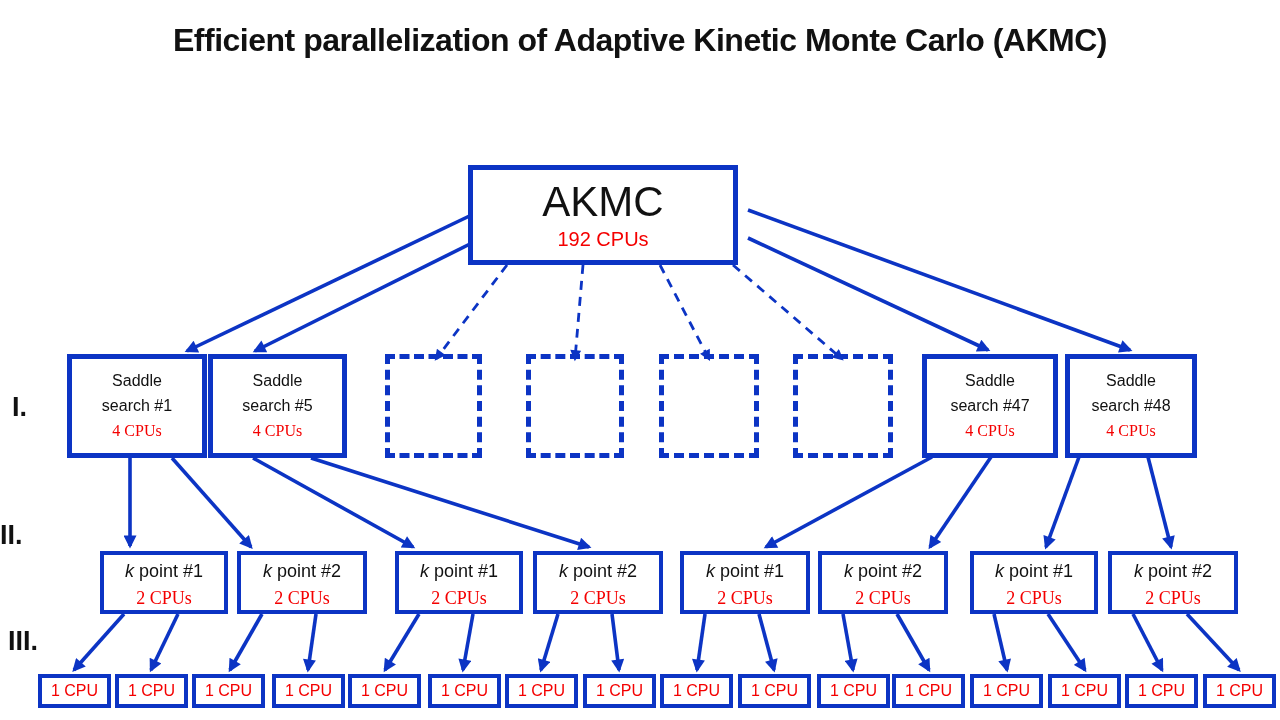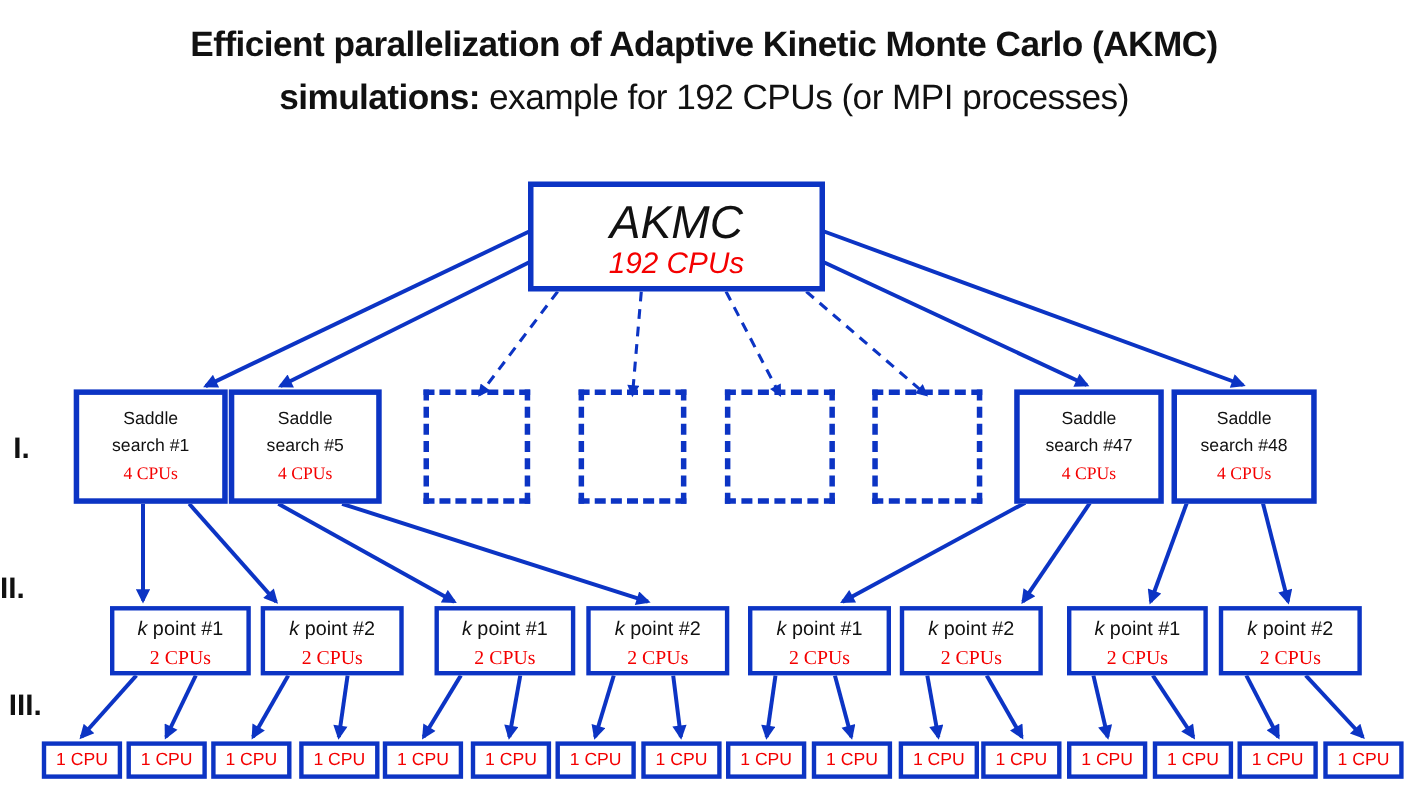--- a/index.html
+++ b/index.html
@@ -13,38 +13,37 @@
     position:absolute;top:16px;left:0;width:1280px;text-align:center;
     color:var(--ink);font-size:32px;line-height:48px;letter-spacing:-0.5px;
   }
   #title-line1{font-weight:bold;}
   #title-line2 .t-bold{font-weight:bold;}
   #title-line2 .t-reg{font-weight:normal;}
   #arrow-layer{position:absolute;top:0;left:0;width:1280px;height:720px;pointer-events:none;}
   .box{position:absolute;box-sizing:border-box;background:#ffffff;text-align:center;color:var(--ink);}
   .root-box{border:5px solid var(--blue);}
   .root-label{font-size:42px;line-height:52px;margin-top:6px;letter-spacing:0;}
-  .root-cpus{font-size:27px;line-height:26px;color:var(--red);margin-top:-2px;}
+  .root-cpus{font-size:20px;line-height:26px;color:var(--red);margin-top:-2px;}
   .l1-solid{border:5px solid var(--blue);font-size:16px;line-height:25px;padding-top:9px;}
   .l1-dashed{border:5px dashed var(--blue);background:transparent;}
   .cpus-red{color:var(--red);font-family:Liberation Serif, serif;}
   .l2-box{border:4px solid var(--blue);font-size:18px;line-height:27px;padding-top:3px;}
   .l2-box .klabel i{font-style:italic;}
   .l3-box{border:4px solid var(--blue);font-size:16px;color:var(--red);
           display:flex;align-items:center;justify-content:center;}
   .numeral{position:absolute;font-weight:bold;color:var(--ink);font-size:27px;line-height:27px;}
 </style>
 </head>
 <body style="--blue: #0c34c4; --red: #f40000; --ink: #111111;">
 
 <div id="stage">
 
   <div id="title-block">
     <div id="title-line1">Efficient parallelization of Adaptive Kinetic Monte Carlo (AKMC)</div>
-    <div id="title-line2"><span class="t-bold">simulations:</span><span class="t-reg"> example for 192 CPUs (or MPI processes)</span></div>
   </div>
 
   <svg id="arrow-layer" width="1280" height="720" viewBox="0 0 1280 720" xmlns="http://www.w3.org/2000/svg">
     <defs>
       <marker id="ah" viewBox="0 0 10 10" refX="8" refY="5" markerWidth="15" markerHeight="13" orient="auto" markerUnits="userSpaceOnUse">
         <path d="M0,0 L10,5 L0,10 z" fill="#0c34c4"></path>
       </marker>
       <marker id="ahd" viewBox="0 0 10 10" refX="8" refY="5" markerWidth="13" markerHeight="11" orient="auto" markerUnits="userSpaceOnUse">
         <path d="M0,0 L10,5 L0,10 z" fill="#0c34c4"></path>
       </marker>
@@ -78,21 +77,21 @@
         <line x1="1048" y1="614" x2="1085" y2="670" stroke="#0c34c4" stroke-width="3.6" marker-end="url(#ah)"></line>
         <line x1="1133" y1="614" x2="1162" y2="670" stroke="#0c34c4" stroke-width="3.6" marker-end="url(#ah)"></line>
         <line x1="1187" y1="614" x2="1239" y2="670" stroke="#0c34c4" stroke-width="3.6" marker-end="url(#ah)"></line>
         <line x1="507" y1="265" x2="436" y2="359" stroke="#0c34c4" stroke-width="2.8" stroke-dasharray="9,7" marker-end="url(#ahd)"></line>
         <line x1="583" y1="265" x2="575" y2="359" stroke="#0c34c4" stroke-width="2.8" stroke-dasharray="9,7" marker-end="url(#ahd)"></line>
         <line x1="660" y1="265" x2="709" y2="359" stroke="#0c34c4" stroke-width="2.8" stroke-dasharray="9,7" marker-end="url(#ahd)"></line>
         <line x1="733" y1="265" x2="842" y2="359" stroke="#0c34c4" stroke-width="2.8" stroke-dasharray="9,7" marker-end="url(#ahd)"></line>
       </g>
   </svg>
 
-  <div class="box root-box" id="root-box" style="left: 480px; top: 165px; width: 270px; height: 100px; font-style: italic;">
+  <div class="box root-box" id="root-box" style="left: 468px; top: 165px; width: 270px; height: 100px;">
     <div class="root-label">AKMC</div>
     <div class="root-cpus">192 CPUs</div>
   </div>
 
   <div class="numeral" id="numeral-1" style="left: 12px; top: 394px;">I.</div>
   <div class="numeral" id="numeral-2" style="left: 0; top: 522px;">II.</div>
   <div class="numeral" id="numeral-3" style="left: 8px; top: 628px;">III.</div>
 
   <div id="boxes-layer">
       <div class="box l1-solid" style="left: 67px; top: 354px; width: 140px; height: 104px;">

